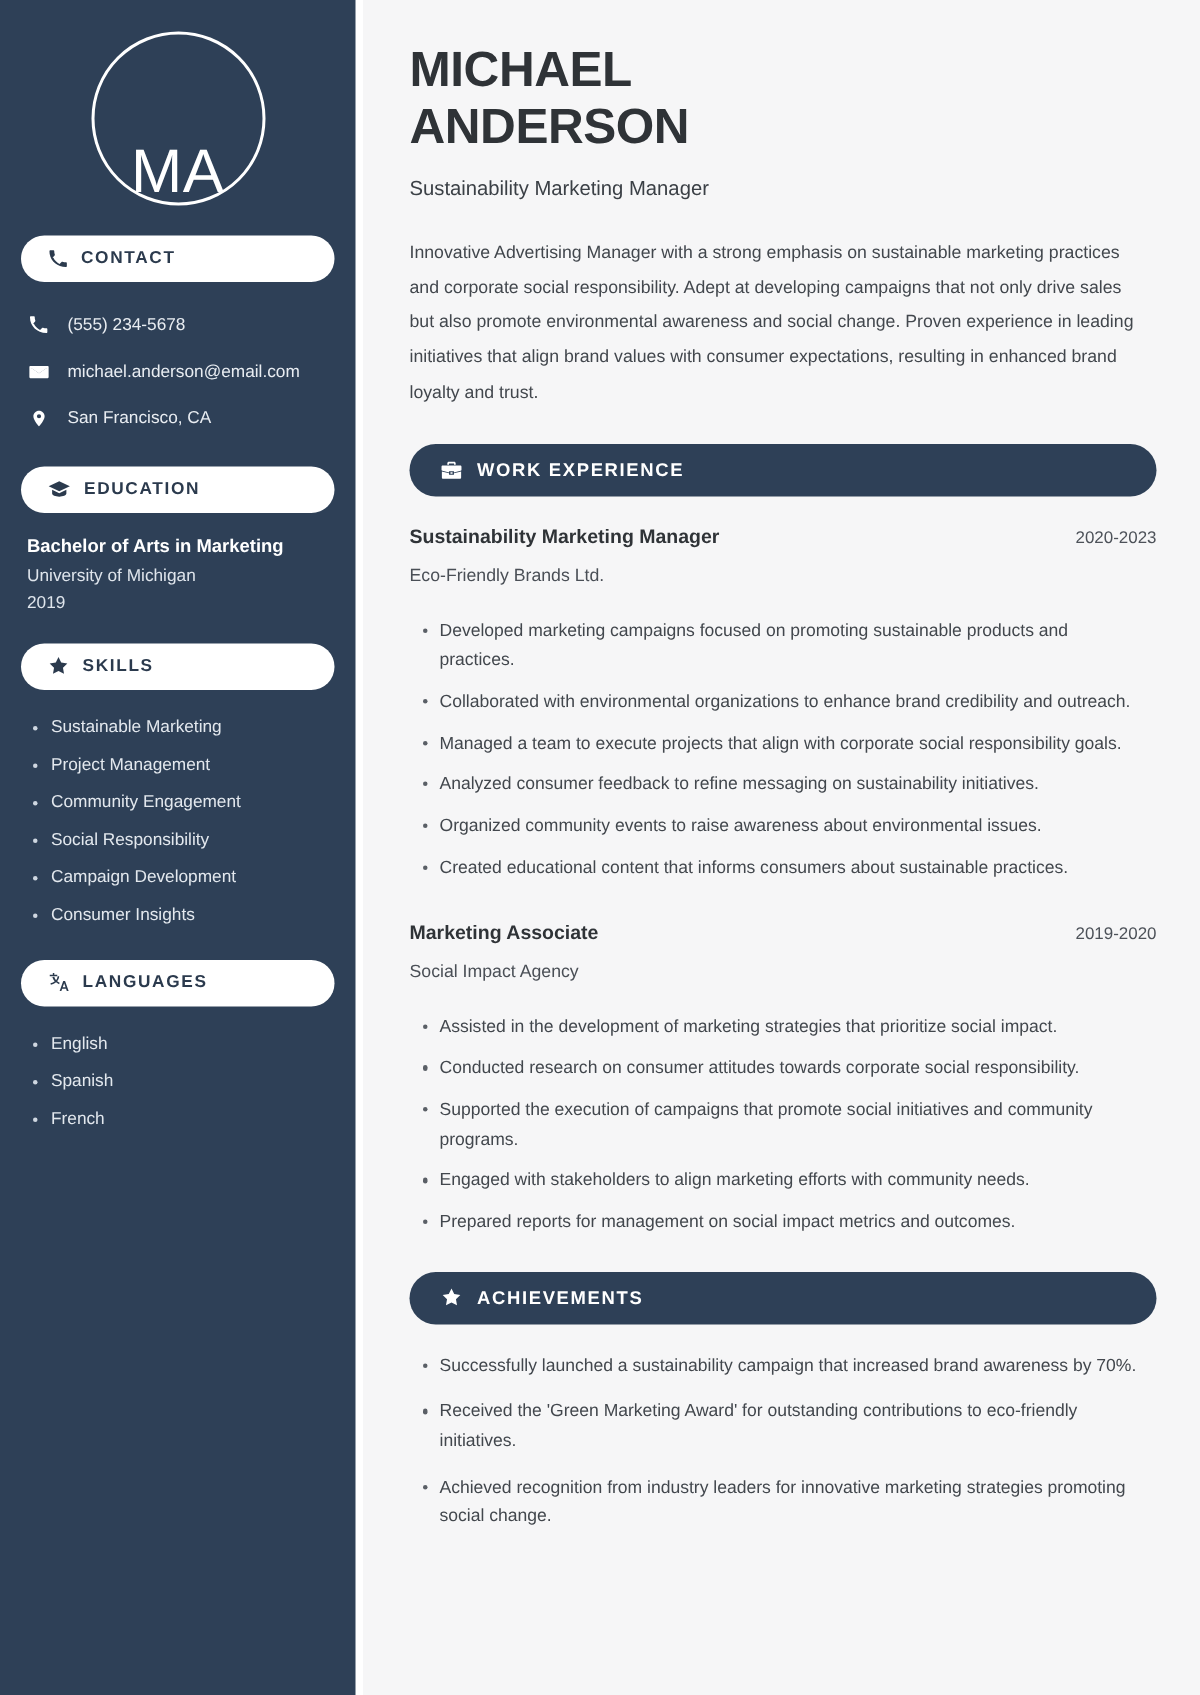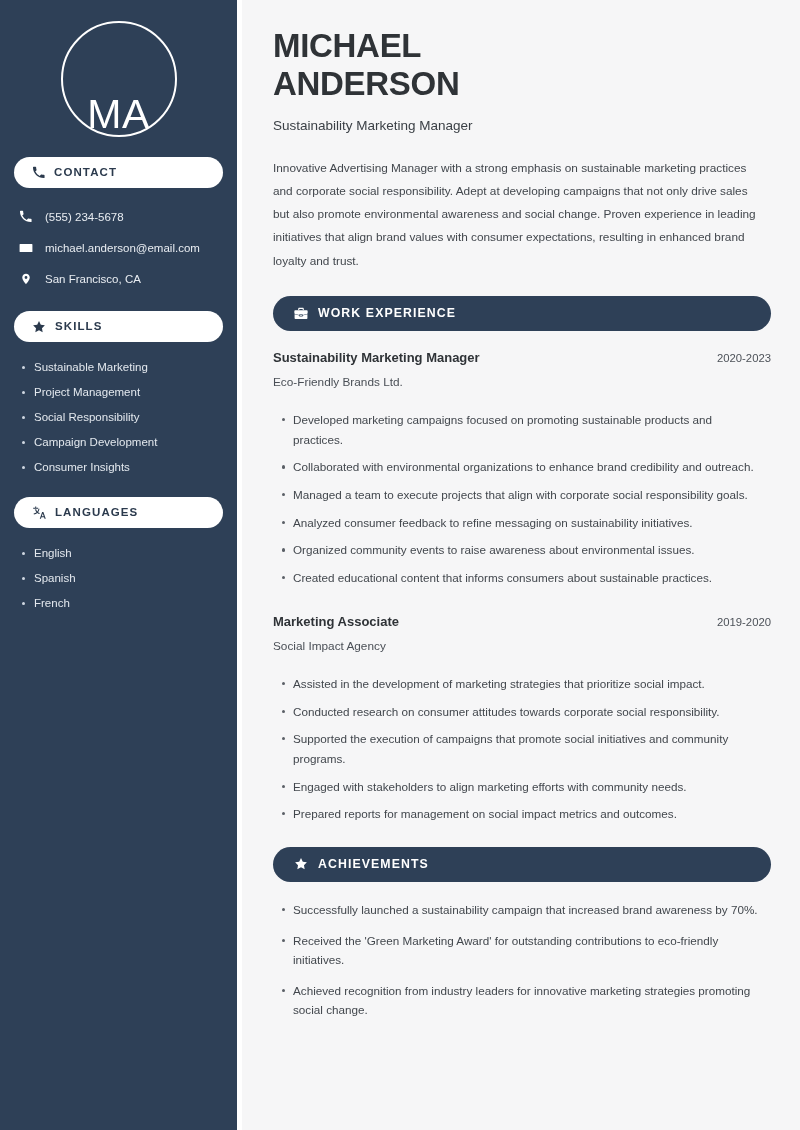--- a/index.html
+++ b/index.html
@@ -285,33 +285,50 @@
           <span class="ic">
             <svg width="12" height="14" viewBox="0 0 24 24" fill="#ffffff">
               <path d="M12 1.5c-4.1 0-7.5 3.4-7.5 7.5 0 5.6 7.5 13.5 7.5 13.5s7.5-7.9 7.5-13.5c0-4.1-3.4-7.5-7.5-7.5zm0 10.3a2.8 2.8 0 1 1 0-5.6 2.8 2.8 0 0 1 0 5.6z"></path>
             </svg>
           </span>
           <span>San Francisco, CA</span>
         </div>
       </div>
     </section>
 
+    <section class="side-block">
+      <div class="pill">
+        <span class="ic">
+          <svg width="15" height="13" viewBox="0 0 24 20" fill="#2b3a4d">
+            <path d="M12 1 0.7 6.3 12 11.6l11.3-5.3L12 1z"></path>
+            <path d="M4.4 10.1v4c0 1.8 3.4 3.3 7.6 3.3s7.6-1.5 7.6-3.3v-4L12 13.7 4.4 10.1z"></path>
+          </svg>
+        </span>
+        <span class="pill-label">EDUCATION</span>
+      </div>
+      <div class="edu-block">
+        <div class="edu-degree">Bachelor of Arts in Marketing</div>
+        <div class="edu-school">University of Michigan</div>
+        <div class="edu-year">2019</div>
+      </div>
+    </section>
 
     <section class="side-block">
       <div class="pill">
         <span class="ic">
           <svg width="14" height="14" viewBox="0 0 24 24" fill="#2b3a4d">
             <path d="M12 1.8l3.1 6.3 7 1-5 4.9 1.2 6.9L12 17.7l-6.3 3.2 1.2-6.9-5-4.9 7-1L12 1.8z"></path>
           </svg>
         </span>
         <span class="pill-label">SKILLS</span>
       </div>
       <ul class="side-ul">
         <li class="side-li">Sustainable Marketing</li>
         <li class="side-li">Project Management</li>
+        <li class="side-li">Community Engagement</li>
         <li class="side-li">Social Responsibility</li>
         <li class="side-li">Campaign Development</li>
         <li class="side-li">Consumer Insights</li>
       </ul>
     </section>
 
     <section class="side-block">
       <div class="pill">
         <span class="ic">
           <svg width="14" height="14" viewBox="0 0 24 24" fill="#2b3a4d">

